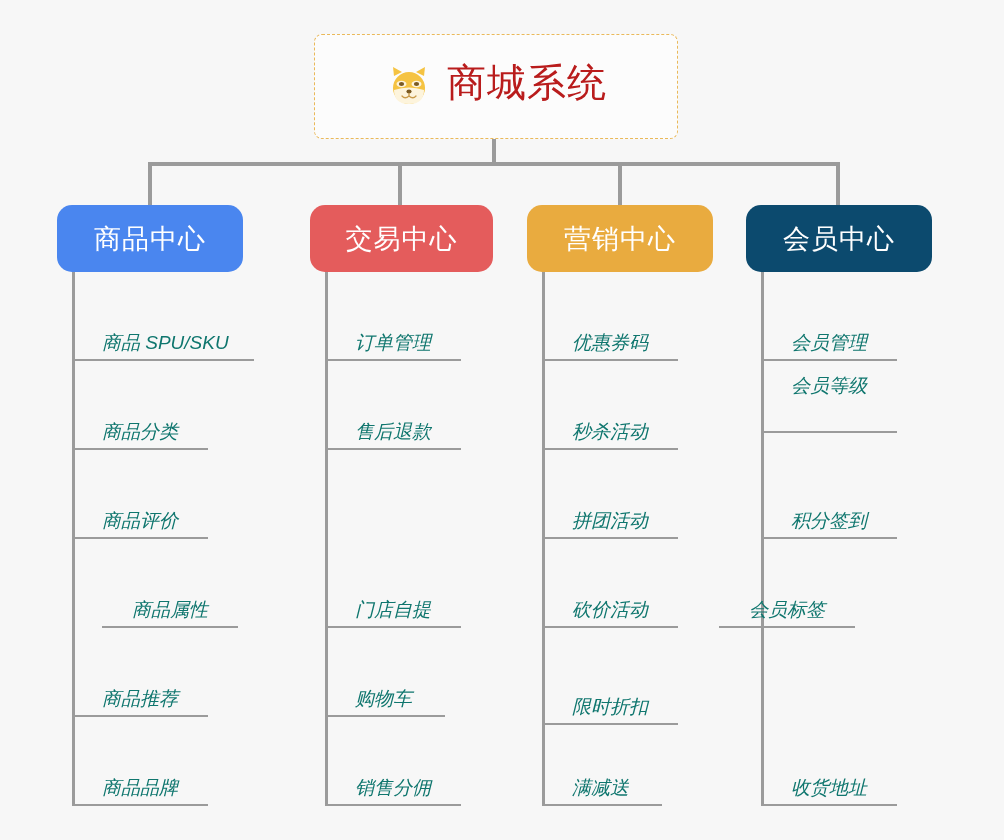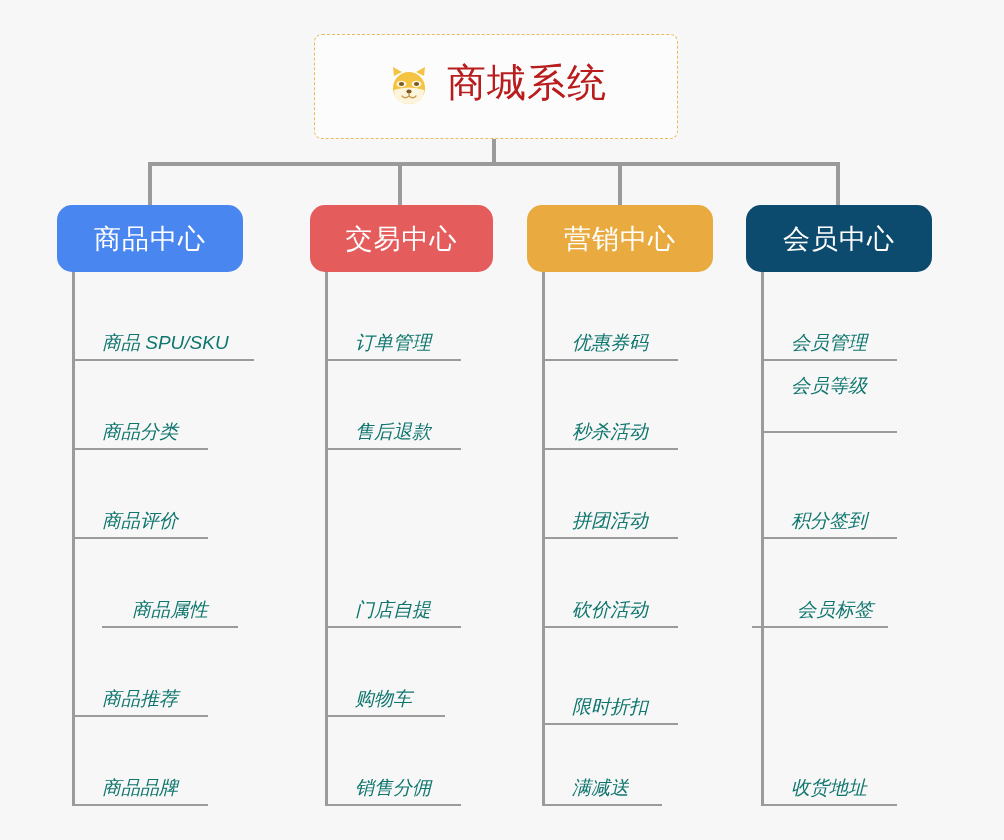--- a/index.html
+++ b/index.html
@@ -241,19 +241,19 @@
     <div class="spine" style="left: 761px; top: 272px; height: 534px;"></div>
     <div class="leaf" style="left: 761px; top: 272px; width: 136px;">
       <span class="leaf-label">会员管理</span>
     </div>
     <div class="leaf" style="left: 761px; top: 344px; width: 136px; align-items: center;">
       <span class="leaf-label">会员等级</span>
     </div>
     <div class="leaf" style="left: 761px; top: 450px; width: 136px;">
       <span class="leaf-label">积分签到</span>
     </div>
-    <div class="leaf" style="left: 752px; top: 539px; width: 136px; justify-content: center;">
+    <div class="leaf" style="left: 719px; top: 539px; width: 136px;">
       <span class="leaf-label">会员标签</span>
     </div>
     <div class="leaf" style="left: 761px; top: 717px; width: 136px;">
       <span class="leaf-label">收货地址</span>
     </div>
   </div>
 
 </body></html>

